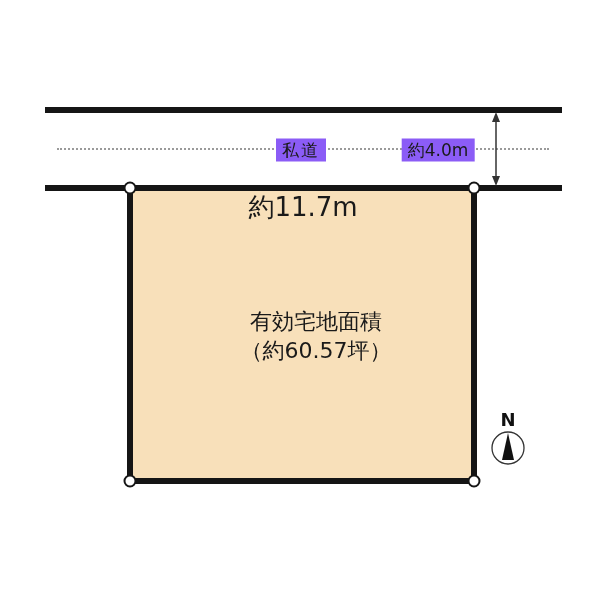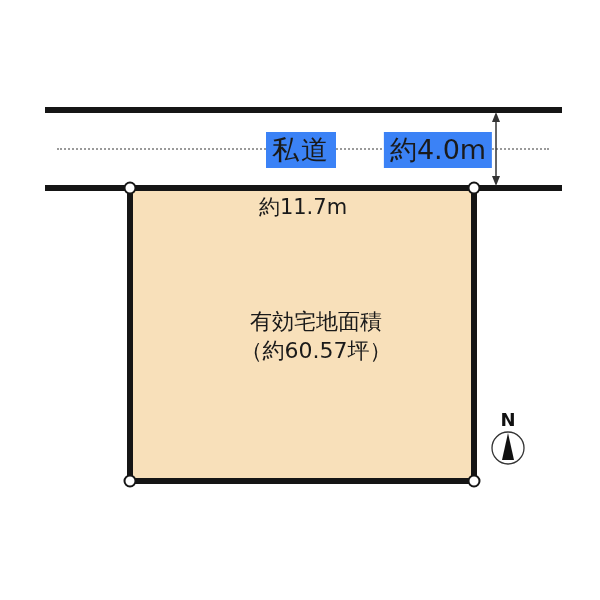--- a/index.html
+++ b/index.html
@@ -29,23 +29,23 @@
     position: absolute;
     left: 57px;
     top: 148px;
     width: 492px;
     height: 0;
     border-top: 2px dotted #9a9a9a;
   }
   .road-label {
     position: absolute;
     transform: translate(-50%, -50%);
-    font-size: 27px;
+    font-size: 17px;
     letter-spacing: 2px;
-    background: #3b82f6;
+    background: #8b5cf6;
     padding: 0 6px;
     white-space: nowrap;
     color: #1a1a1a;
   }
   #road-name-label { left: 301px; top: 150px; }
   #road-width-label { left: 438px; top: 150px; letter-spacing: 0; }
   #width-arrow {
     position: absolute;
     left: 488px;
     top: 112px;
@@ -74,21 +74,21 @@
   }
   #corner-tl { left: 130px; top: 188px; }
   #corner-tr { left: 474px; top: 188px; }
   #corner-bl { left: 130px; top: 481px; }
   #corner-br { left: 474px; top: 481px; }
   #frontage-label {
     position: absolute;
     left: 303px;
     top: 207px;
     transform: translate(-50%, -50%);
-    font-size: 21px;
+    font-size: 26px;
     white-space: nowrap;
   }
   #plot-text {
     position: absolute;
     left: 316px;
     top: 336px;
     transform: translate(-50%, -50%);
     text-align: center;
     font-size: 22px;
     line-height: 29px;

